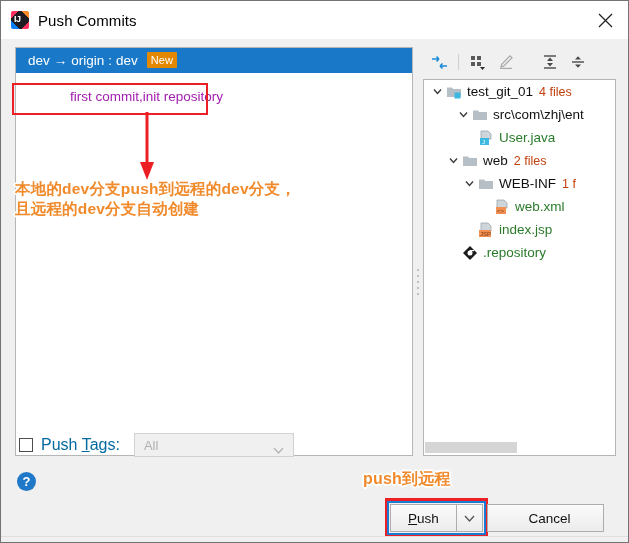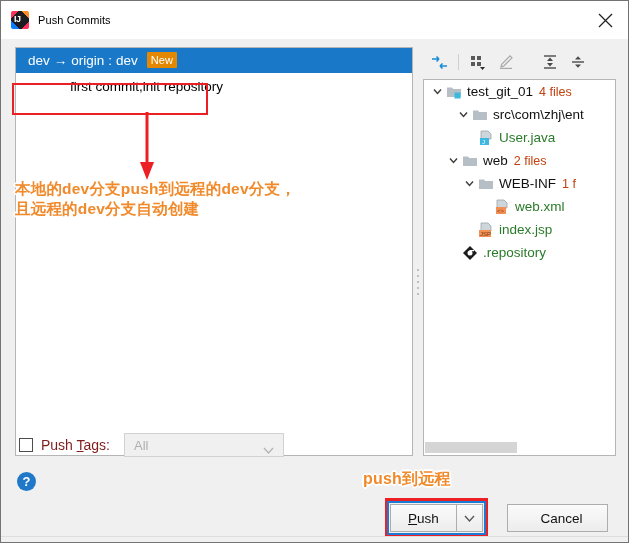--- a/index.html
+++ b/index.html
@@ -52,21 +52,21 @@
     left: 3px; top: 2px;
     width: 12px; height: 13px;
     color: #ffffff;
     font-family: "Liberation Sans", sans-serif;
     font-size: 9px;
     font-weight: bold;
     line-height: 13px;
     letter-spacing: -0.5px;
   }
   .title-text {
-    font-size: 11px;
+    font-size: 15px;
     color: #000000;
     letter-spacing: 0.1px;
   }
   .close-btn {
     position: absolute;
     right: 0; top: 0;
     width: 46px; height: 38px;
     display: flex; align-items: center; justify-content: center;
     cursor: default;
   }
@@ -107,24 +107,24 @@
     background: #e38800;
     color: #ffffff;
     font-size: 11px;
     line-height: 14px;
     padding: 1px 4px 1px 4px;
     border-radius: 1px;
     position: relative;
     top: -1px;
   }
   .commit-msg {
-    margin-top: 6px;
+    margin-top: 16px;
     padding-left: 54px;
     font-size: 13.5px;
-    color: #000000;
+    color: #a21caf;
     white-space: nowrap;
   }
 
   
   .anno-box-branch {
     position: absolute;
     left: 11px; top: 44px;
     width: 196px; height: 32px;
     border: 2px solid #ec2024;
     box-sizing: border-box;
@@ -275,21 +275,21 @@
     align-items: center;
   }
   .checkbox {
     width: 14px; height: 14px;
     border: 1px solid #4d4d4d;
     background: #ffffff;
     box-sizing: border-box;
     margin-right: 8px;
   }
   .push-tags-label {
-    font-size: 14px; color: #7f1d1d;
+    font-size: 16px; color: #0369a1;
     margin-right: 14px;
   }
   .push-tags-label u { text-decoration: underline; }
   .combo {
     width: 160px; height: 24px;
     background: #f0f0f0;
     border: 1px solid #d2d2d2;
     box-sizing: border-box;
     display: flex;
     align-items: center;
@@ -345,22 +345,22 @@
   .btn-push {
     width: 66px;
     border-right: none;
   }
   .btn-push-arrow {
     width: 27px;
     border-left: 1px solid #adadad;
   }
   .btn-cancel {
     position: absolute;
-    left: 506px; top: 503px;
-    width: 101px;
+    left: 486px; top: 503px;
+    width: 117px;
     padding-left: 8px;
   }
   .statusbar {
     position: absolute;
     left: 0; right: 0; bottom: 0;
     height: 5px;
     background: #f0f0f0;
     border-top: 1px solid #dedede;
   }
 </style>

